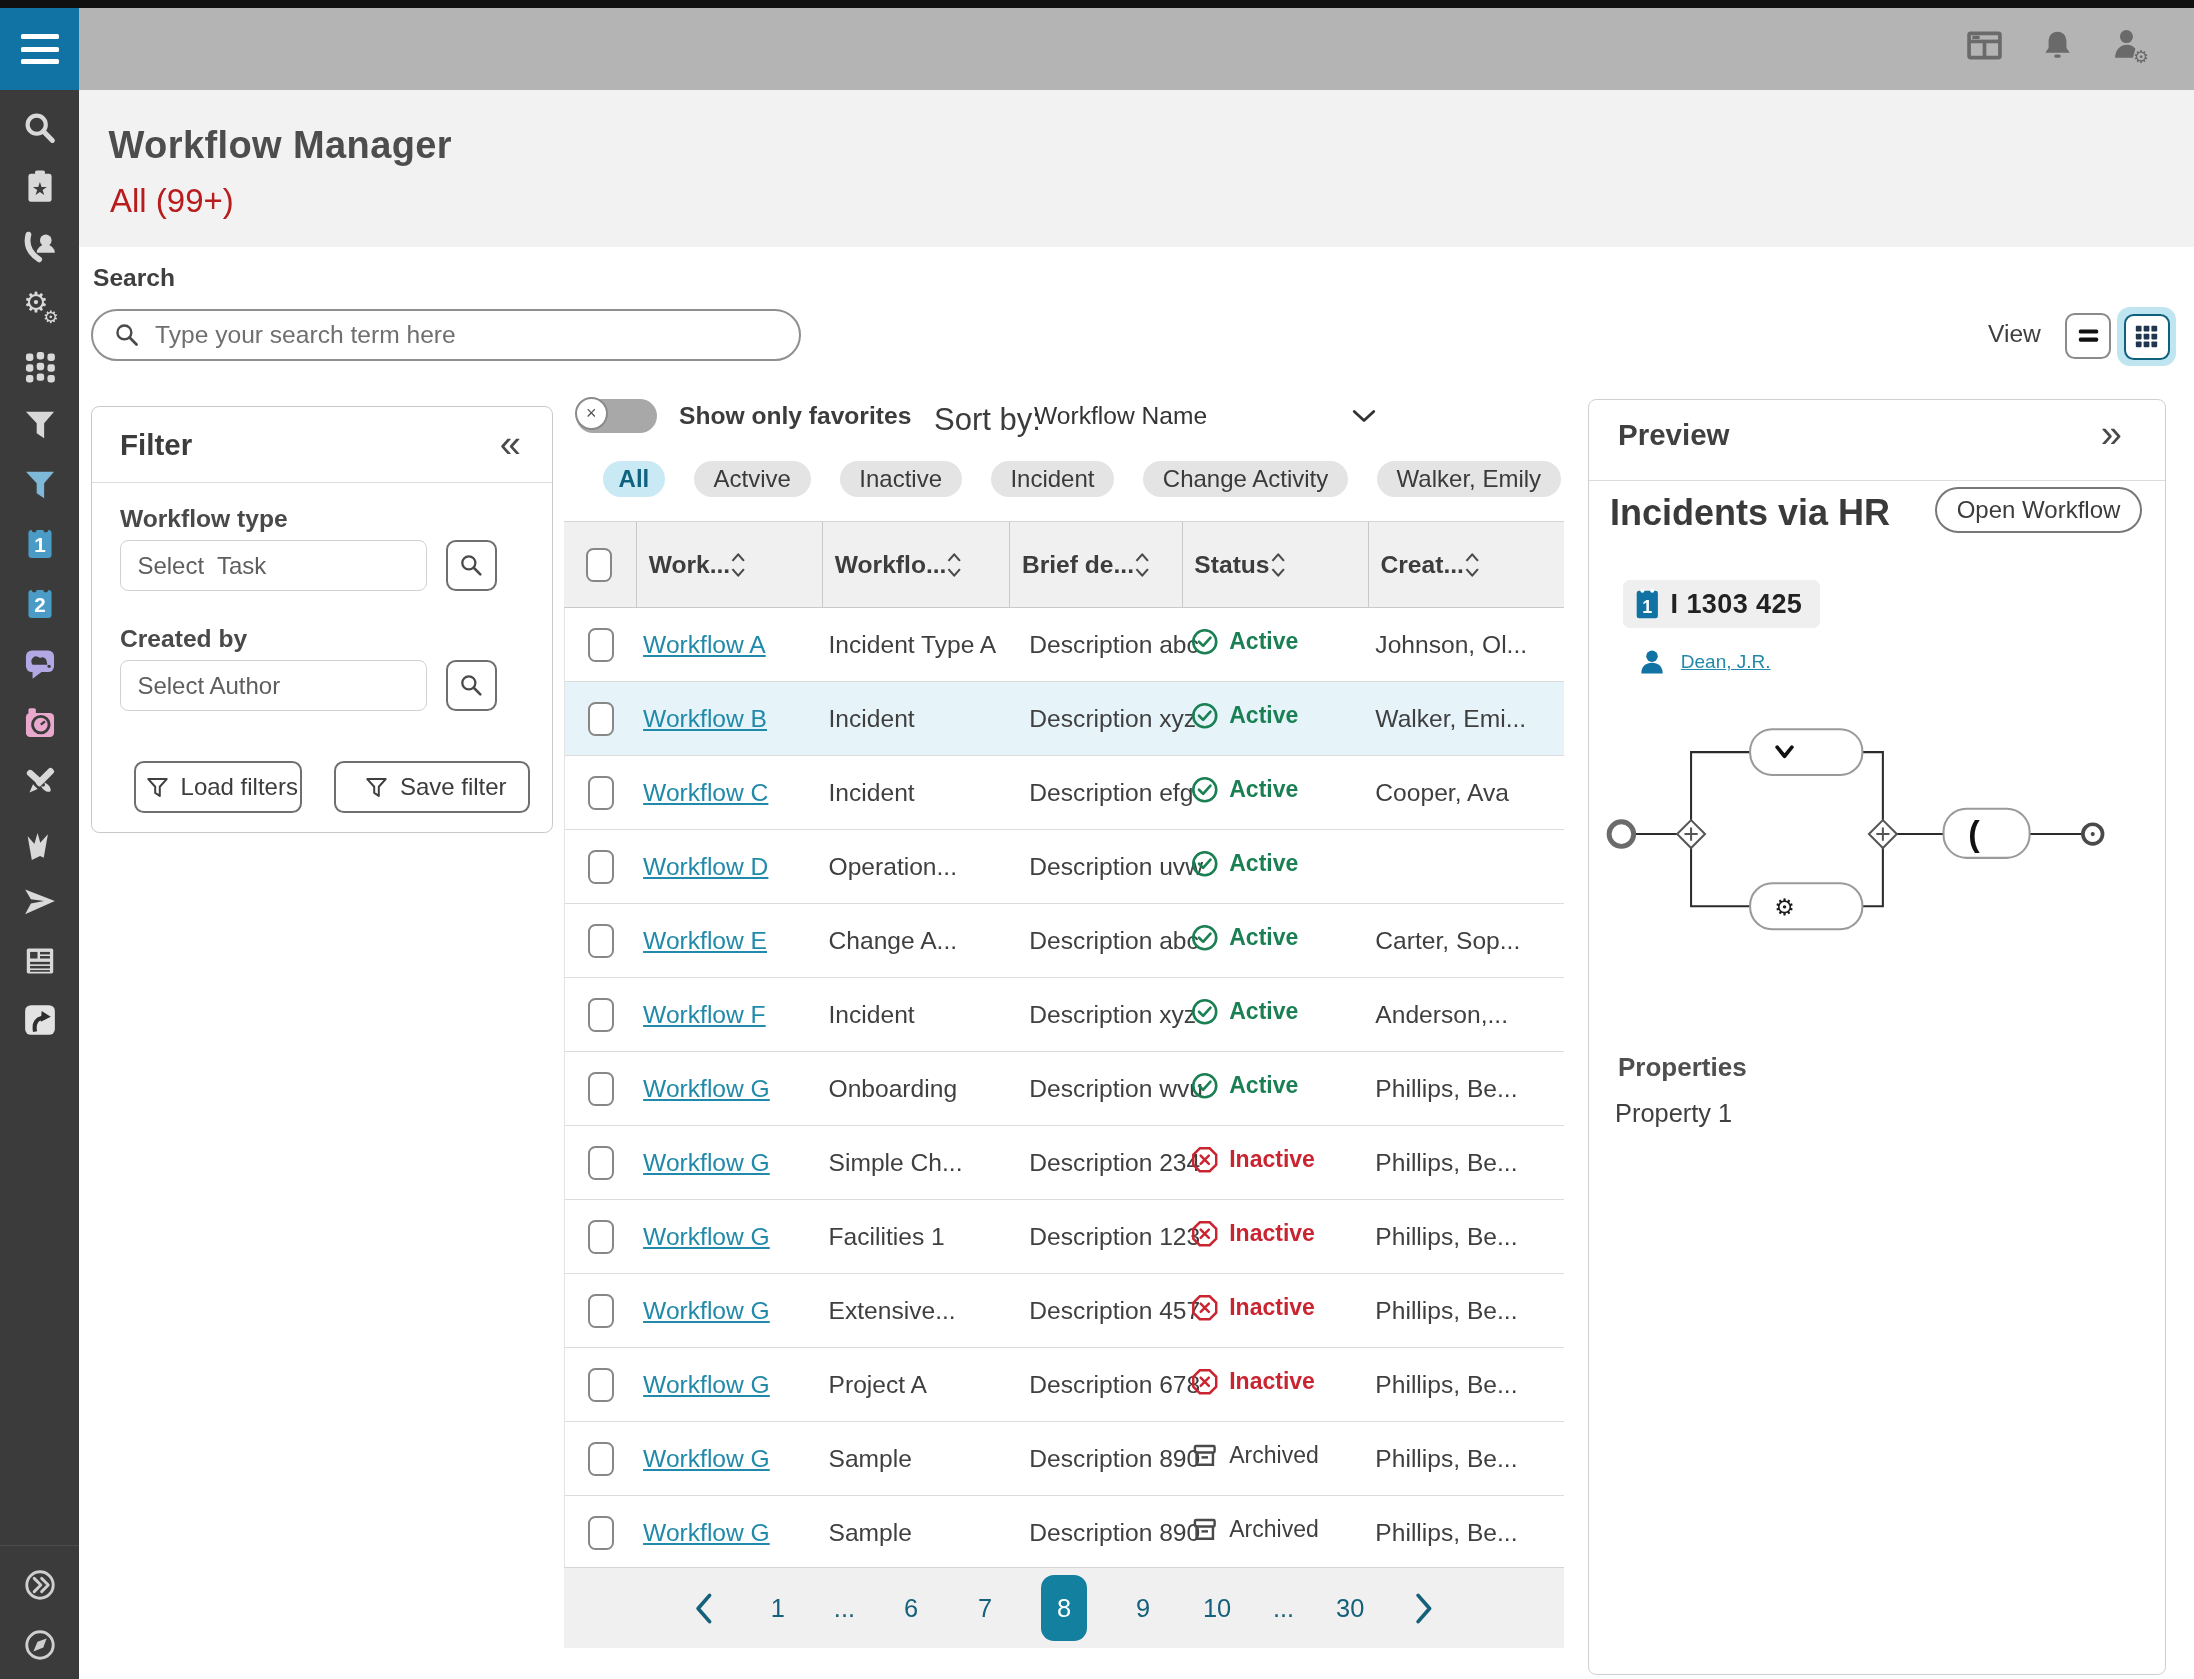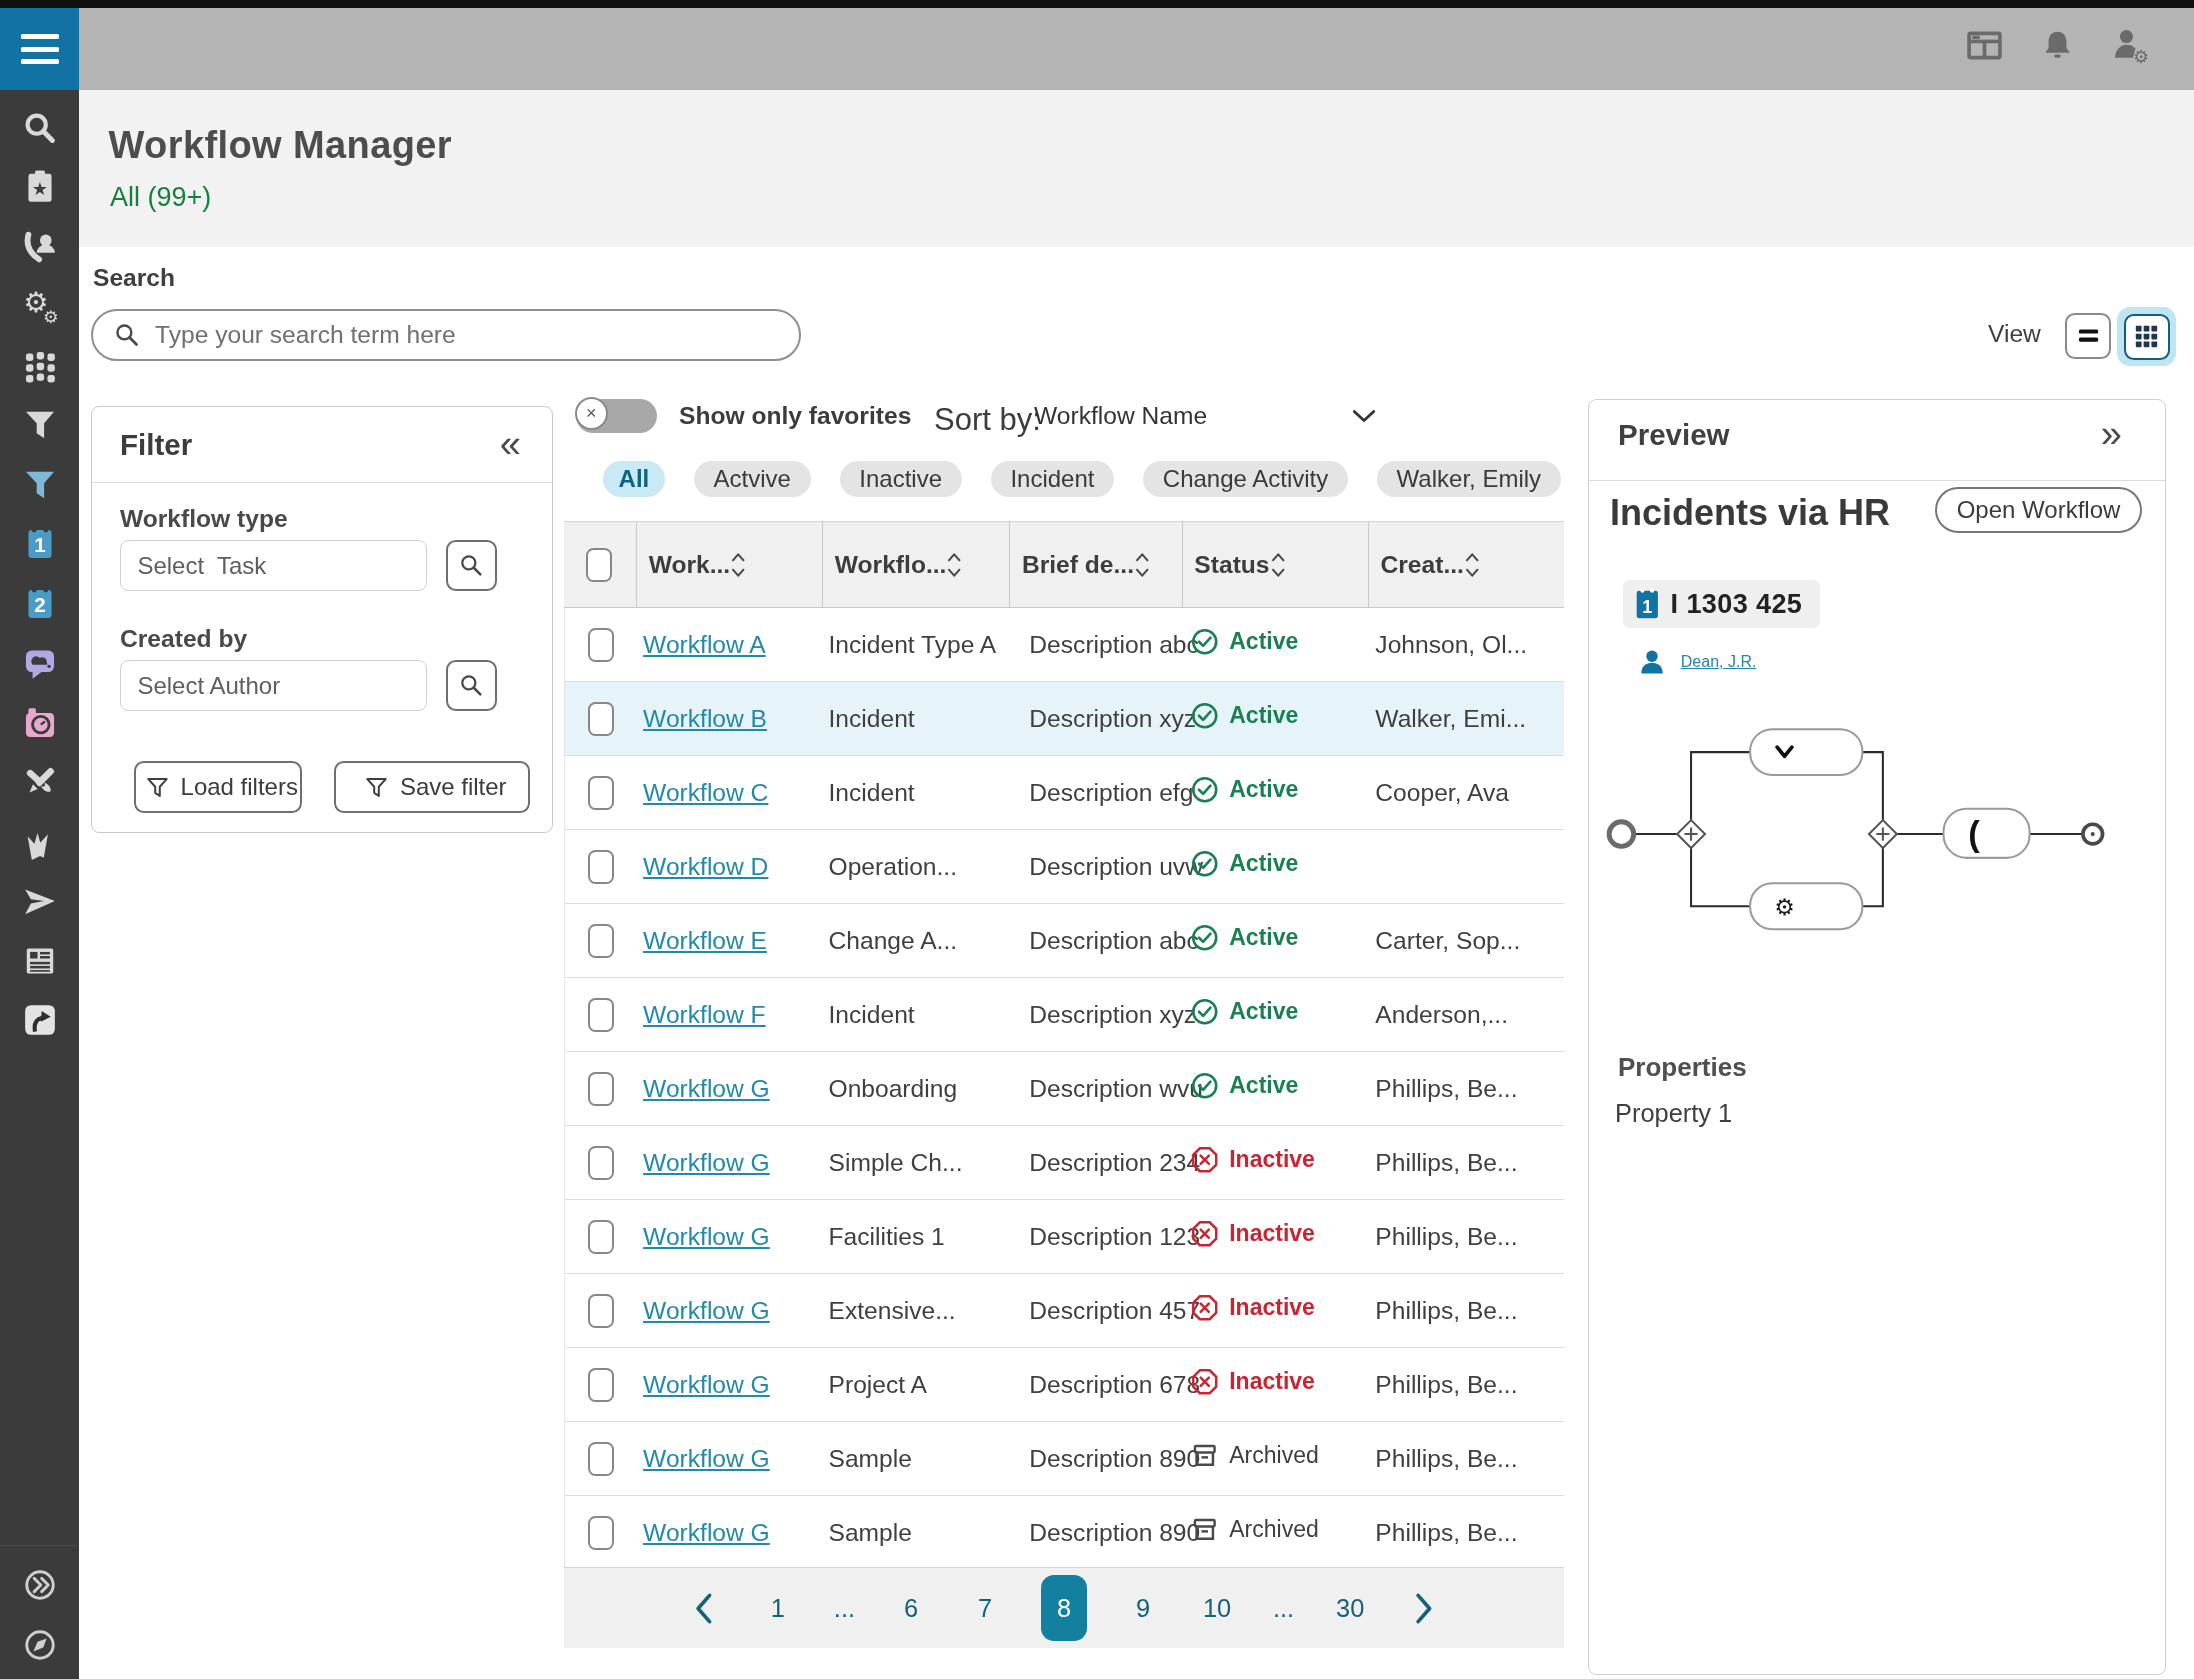--- a/index.html
+++ b/index.html
@@ -17,21 +17,21 @@
   
   .sidebar{position:absolute;left:0;top:90px;width:79px;height:1589px;background:#3b3b3b;}
   .side-items{display:flex;flex-direction:column;align-items:center;padding-top:18px;gap:20.5px;}
   .side-item{width:39px;height:39px;display:flex;align-items:center;justify-content:center;cursor:pointer;}
   .side-bottom{position:absolute;bottom:14.8px;left:0;width:100%;display:flex;flex-direction:column;align-items:center;gap:21px;
                border-top:0.8px solid #4d4d4d;padding-top:19.7px;}
 
   
   .header{position:absolute;left:79px;top:90px;right:0;height:157px;background:#f2f2f2;}
   .page-title{position:absolute;left:29.5px;top:34px;font-size:38px;font-weight:700;color:#4d4d4d;letter-spacing:0.4px;}
-  .page-subtitle{position:absolute;left:31px;top:92px;font-size:27px;color:#15803d;}
+  .page-subtitle{position:absolute;left:31px;top:92px;font-size:33px;color:#b91c1c;}
   .header-buttons{position:absolute;right:43px;top:51px;display:flex;gap:38px;}
   .btn{display:flex;align-items:center;justify-content:center;gap:13px;font-size:24.6px;border-radius:8.2px;height:57px;cursor:pointer;box-sizing:border-box;}
   .btn-primary{background:#14809f;color:#fff;width:258px;border:none;}
   .btn-outline{background:#fff;color:#333;width:193px;border:2.5px solid #8a8a8a;}
 
   
   .search-label{position:absolute;left:93px;top:264px;font-size:24.6px;font-weight:600;color:#3f3f3f;}
   .search-box{position:absolute;left:91px;top:309px;width:710px;height:52px;border:2.5px solid #8f8f8f;border-radius:29px;
               background:#fff;display:flex;align-items:center;padding:0 21px;box-sizing:border-box;gap:13px;}
   .search-box input{border:none;outline:none;font-size:24.6px;flex:1;color:#333;background:transparent;
@@ -110,21 +110,21 @@
   .preview-title{position:absolute;left:29px;top:18px;font-size:29.5px;font-weight:600;color:#404040;}
   .expand-glyph{position:absolute;right:43px;top:14.8px;font-size:38px;color:#4a4a4a;cursor:pointer;line-height:1;}
   .preview-divider{position:absolute;left:0;top:80px;width:100%;border-top:1.6px solid #dcdcdc;}
   .wf-title{position:absolute;left:21px;top:92px;font-size:36px;font-weight:700;color:#3a3a3a;}
   .open-btn{position:absolute;right:23px;top:87px;width:207px;height:46px;border:2.5px solid #777;border-radius:23px;background:#fff;
             font-size:24px;color:#3c3c3c;display:flex;align-items:center;justify-content:center;box-sizing:border-box;cursor:pointer;}
   .incident-badge{position:absolute;left:34px;top:180px;background:#efefef;border-radius:6.6px;height:48px;display:flex;
                   align-items:center;gap:11.5px;padding:0 18px 0 11.5px;}
   .incident-badge b{font-size:27px;color:#222;letter-spacing:0.4px;}
   .assignee-row{position:absolute;left:49px;top:248px;display:flex;align-items:center;gap:14.8px;}
-  .assignee-link{font-size:16px;color:#2189a9;text-decoration:underline;cursor:pointer;}
+  .assignee-link{font-size:19px;color:#2189a9;text-decoration:underline;cursor:pointer;}
   .diagram{position:absolute;left:16.4px;top:316px;}
   .props-title{position:absolute;left:29px;top:652px;font-size:26px;font-weight:700;color:#4f4f4f;}
   .props-list{position:absolute;left:26px;top:699px;display:flex;flex-direction:column;gap:14.8px;}
   .prop-item{font-size:25.4px;color:#3f3f3f;}
 </style>
 </head>
 <body>
 
 <div id="app">
 

